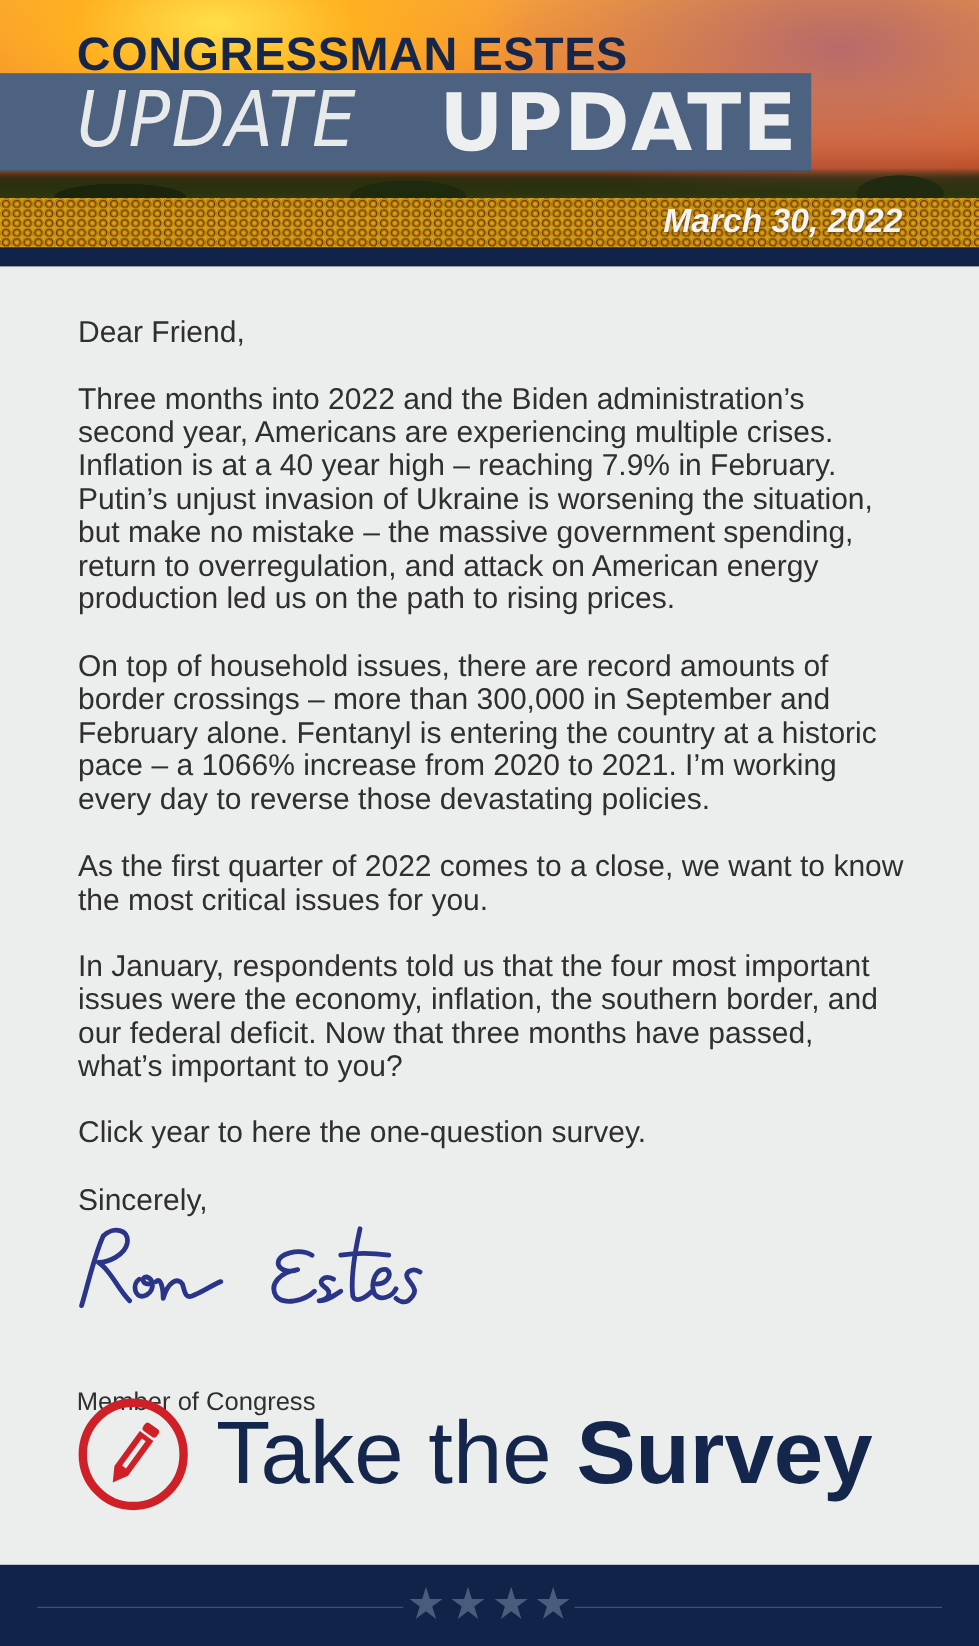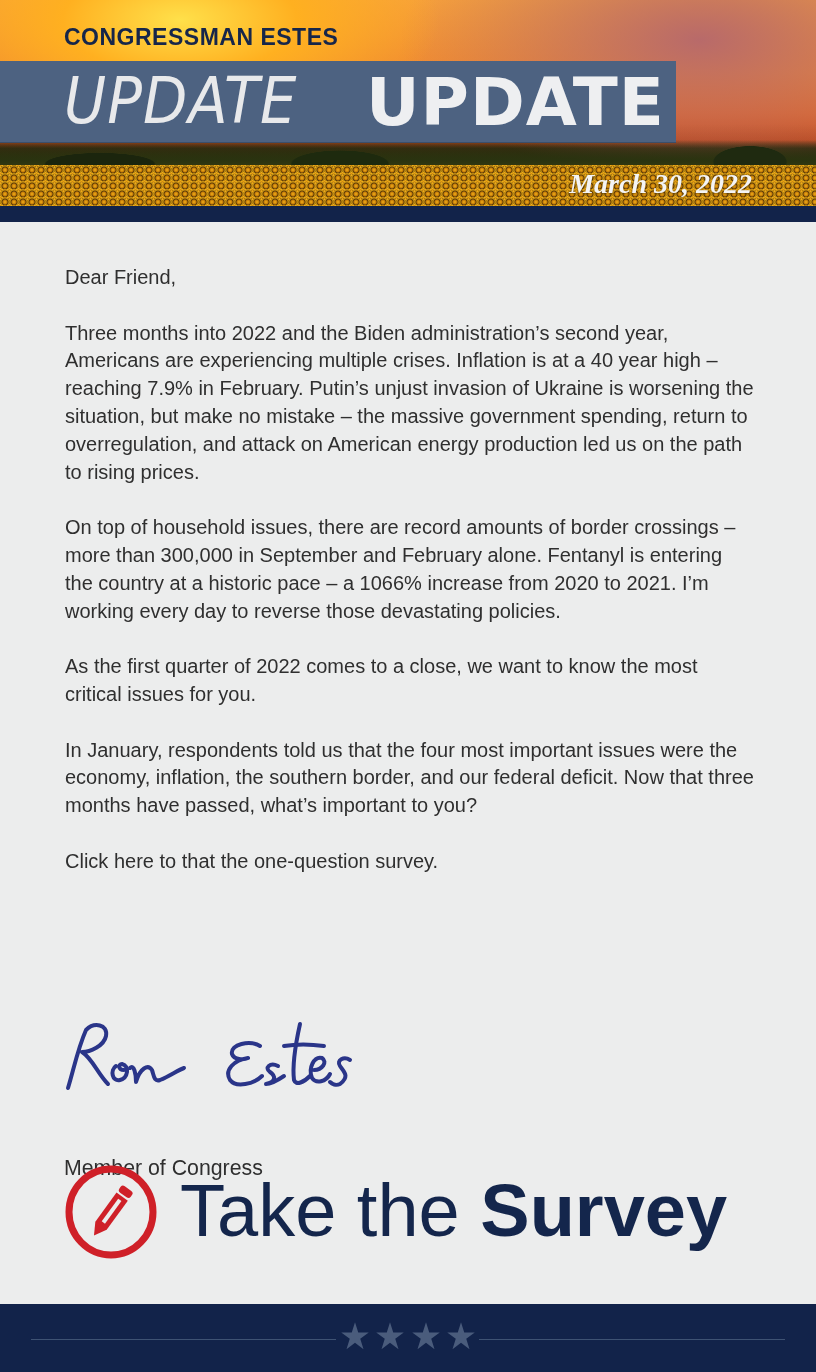--- a/index.html
+++ b/index.html
@@ -36,21 +36,21 @@
     left: 0; right: 0; top: 165px; height: 41px;
     background:
       repeating-radial-gradient(circle at 5px 5px, #f2b21a 0px, #c47a08 2px, #5a3a06 3px, #d39a14 4px, transparent 5px),
       linear-gradient(180deg, #8a6a12 0%, #c08818 50%, #9a6a0c 100%);
     background-size: 9px 8px, 100% 100%;
   }
   .brand-top {
     position: absolute;
     left: 64px; top: 24px;
     font-family: "Liberation Sans", sans-serif;
-    font-size: 23px;
+    font-size: 39px;
     font-weight: bold;
     letter-spacing: 0.5px;
     color: #16264a;
   }
   .banner {
     position: absolute;
     left: 0; top: 61px;
     width: 676px; height: 81px;
     background: #4d6281;
     border-bottom: 1px solid #3c4e68;
@@ -74,39 +74,39 @@
     font-family: "DejaVu Sans", sans-serif;
     font-weight: bold;
     font-size: 66px;
     color: #eeeff1;
     letter-spacing: 1px;
     text-align: center;
   }
   .date {
     position: absolute;
     right: 64px; top: 168px;
-    font-family: Liberation Serif, serif;
+    font-family: Liberation Sans, sans-serif;
     font-weight: bold;
     font-style: italic;
     font-size: 28px;
     color: #f4f4f4;
     text-shadow: 0 1px 2px rgba(0,0,0,0.4);
   }
   .navy-band {
     position: absolute;
     left: 0; top: 206px;
     width: 816px; height: 16px;
     background: #12234a;
   }
   .content {
     position: absolute;
     left: 65px; top: 264px;
     width: 690px;
     font-family: "Liberation Sans", sans-serif;
-    font-size: 20px;
+    font-size: 25px;
     line-height: 27.8px;
     color: #2f2f2f;
   }
   .content p { margin: 0 0 27.8px 0; }
   .link { color: #2f2f2f; text-decoration: none; cursor: pointer; }
   .signature {
     position: absolute;
     left: 64px; top: 1018px;
     width: 290px; height: 74px;
   }
@@ -178,21 +178,22 @@
 <div class="banner-update">UPDATE</div>
 <div class="date">March 30, 2022</div>
 <div class="navy-band"></div>
 
 <div class="content">
   <p>Dear Friend,</p>
   <p>Three months into 2022 and the Biden administration’s second year, Americans are experiencing multiple crises. Inflation is at a 40 year high – reaching 7.9% in February. Putin’s unjust invasion of Ukraine is worsening the situation, but make no mistake – the massive government spending, return to overregulation, and attack on American energy production led us on the path to rising prices.</p>
   <p>On top of household issues, there are record amounts of border crossings – more than 300,000 in September and February alone. Fentanyl is entering the country at a historic pace – a 1066% increase from 2020 to 2021. I’m working every day to reverse those devastating policies.</p>
   <p>As the first quarter of 2022 comes to a close, we want to know the most critical issues for you.</p>
   <p>In January, respondents told us that the four most important issues were the economy, inflation, the southern border, and our federal deficit. Now that three months have passed, what’s important to you?</p>
-  <p><a class="link">Click here</a><span> to that the one-question survey.</span></p>
+  <p><a class="link">Click year</a><span> to here the one-question survey.</span></p>
+  <p>Sincerely,</p>
 </div>
 
 <svg class="signature" viewBox="0 0 290 74" xmlns="http://www.w3.org/2000/svg">
   <g fill="none" stroke="#2a3589" stroke-width="4" stroke-linecap="round" stroke-linejoin="round">
     <path d="M4 70 C 10 50, 14 30, 22 12 C 30 4, 44 6, 42 18 C 40 28, 26 34, 18 34 C 28 40, 34 56, 44 66"></path>
     <path d="M52 48 C 46 52, 48 64, 56 62 C 64 60, 66 48, 58 46 C 54 46, 54 52, 60 52"></path>
     <path d="M66 50 C 70 46, 72 56, 72 64 C 76 50, 84 46, 88 52 C 90 58, 90 64, 96 62 C 106 58, 114 52, 120 50"></path>
     <path d="M196 28 C 186 22, 166 26, 168 36 C 170 42, 180 42, 184 40 C 170 42, 160 52, 166 62 C 172 70, 190 66, 198 58"></path>
     <path d="M214 48 C 206 44, 200 50, 206 54 C 212 58, 212 64, 202 66 C 208 66, 214 62, 220 58"></path>
     <path d="M236 6 C 232 24, 228 46, 230 62 C 232 68, 240 64, 246 58"></path>

